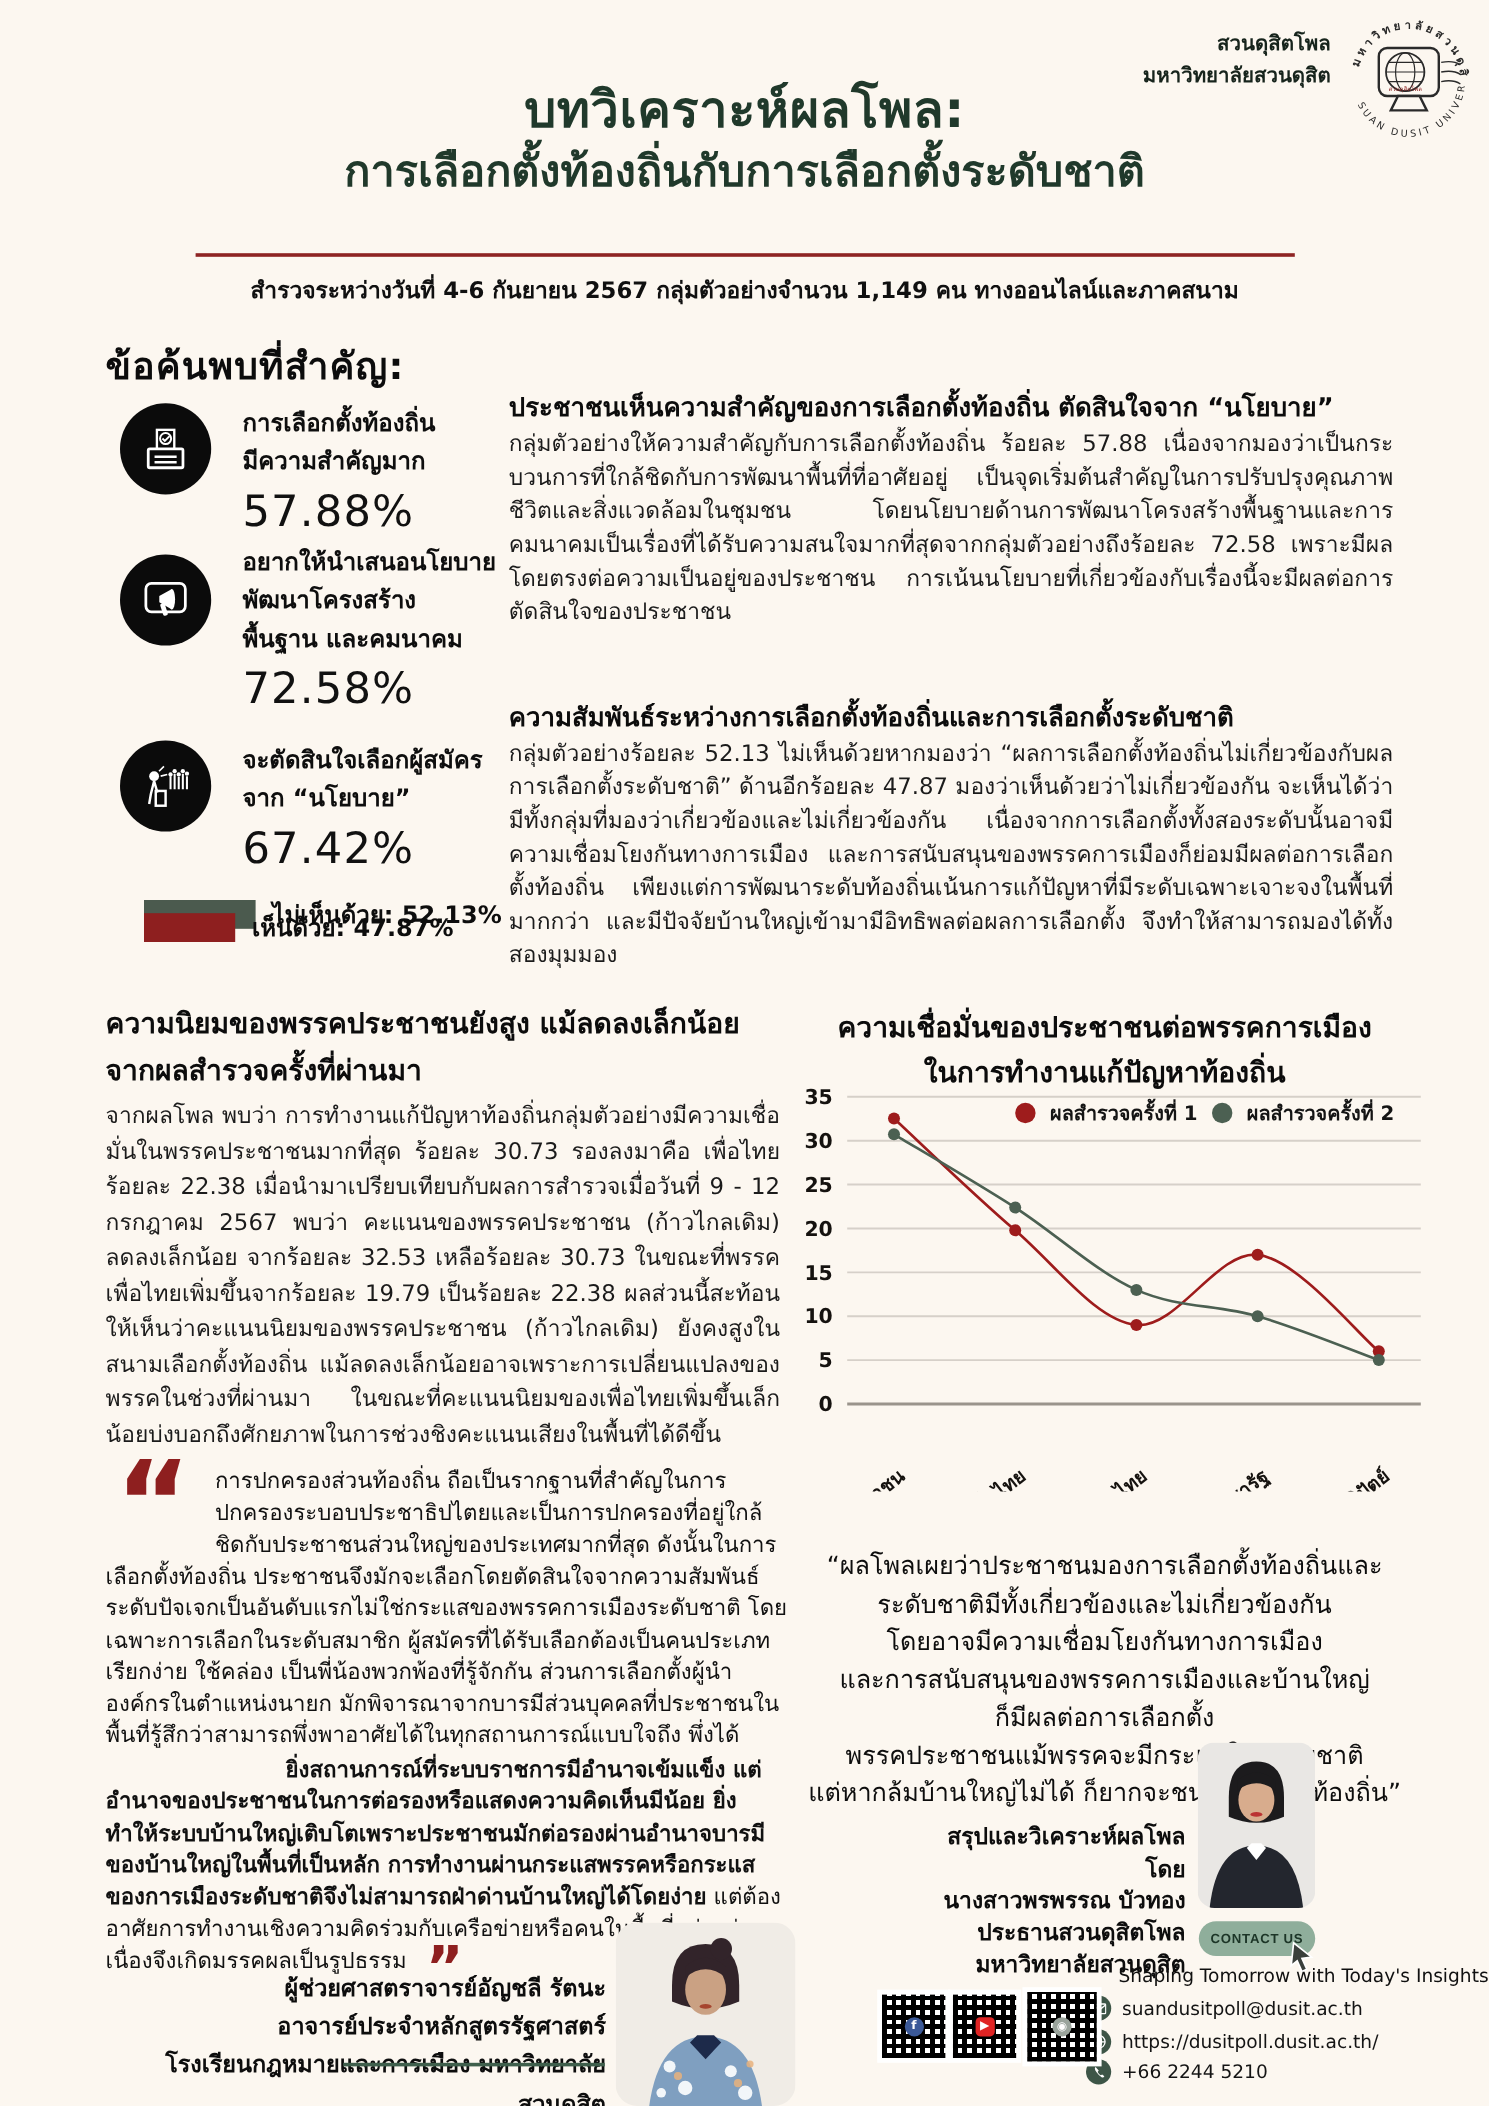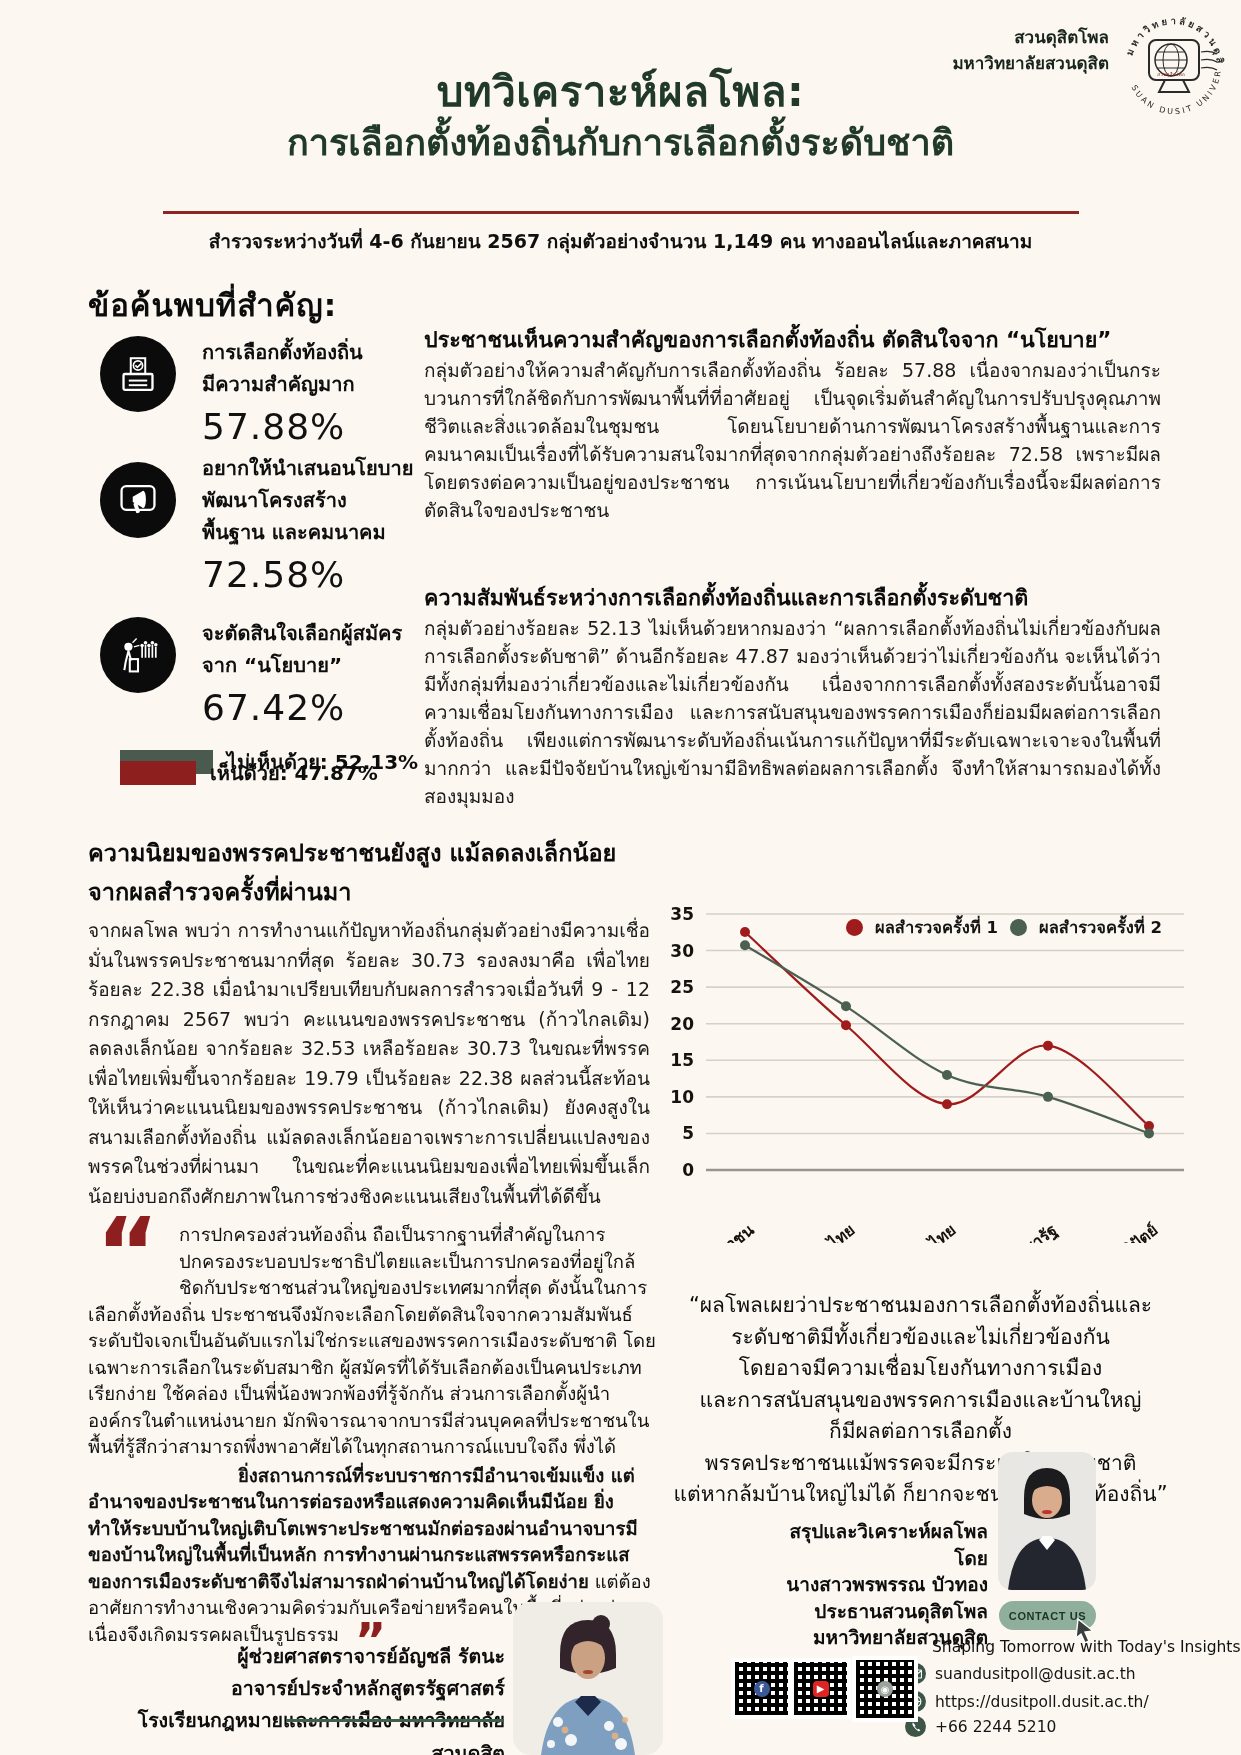--- a/index.html
+++ b/index.html
@@ -197,20 +197,22 @@
 
   <div class="abs" id="quote-left">
     <span class="open-quote">“</span>
     <span>การปกครองส่วนท้องถิ่น ถือเป็นรากฐานที่สำคัญในการปกครองระบอบประชาธิปไตยและเป็นการปกครองที่อยู่ใกล้ชิดกับประชาชนส่วนใหญ่ของประเทศมากที่สุด ดังนั้นในการเลือกตั้งท้องถิ่น ประชาชนจึงมักจะเลือกโดยตัดสินใจจากความสัมพันธ์ระดับปัจเจกเป็นอันดับแรกไม่ใช่กระแสของพรรคการเมืองระดับชาติ โดยเฉพาะการเลือกในระดับสมาชิก ผู้สมัครที่ได้รับเลือกต้องเป็นคนประเภทเรียกง่าย ใช้คล่อง เป็นพี่น้องพวกพ้องที่รู้จักกัน ส่วนการเลือกตั้งผู้นำองค์กรในตำแหน่งนายก มักพิจารณาจากบารมีส่วนบุคคลที่ประชาชนในพื้นที่รู้สึกว่าสามารถพึ่งพาอาศัยได้ในทุกสถานการณ์แบบใจถึง พึ่งได้</span>
     <div id="quote-left-p2">
       <span class="q-bold">ยิ่งสถานการณ์ที่ระบบราชการมีอำนาจเข้มแข็ง แต่อำนาจของประชาชนในการต่อรองหรือแสดงความคิดเห็นมีน้อย ยิ่งทำให้ระบบบ้านใหญ่เติบโตเพราะประชาชนมักต่อรองผ่านอำนาจบารมีของบ้านใหญ่ในพื้นที่เป็นหลัก การทำงานผ่านกระแสพรรคหรือกระแสของการเมืองระดับชาติจึงไม่สามารถฝ่าด่านบ้านใหญ่ได้โดยง่าย</span><span> แต่ต้องอาศัยการทำงานเชิงความคิดร่วมกับเครือข่ายหรือคนในพื้นที่อย่างต่อเนื่องจึงเกิดมรรคผลเป็นรูปธรรม</span>
       <span class="close-quote">”</span>
     </div>
   </div>
 
+  <div class="abs" id="chart-title">ความเชื่อมั่นของประชาชนต่อพรรคการเมือง
+ในการทำงานแก้ปัญหาท้องถิ่น</div>
   <div class="abs" id="chart-box">
     <svg id="chart-svg" width="540" height="345" viewBox="0 0 540 345">
         <line x1="56" y1="272" x2="534" y2="272" stroke="#9a948c" stroke-width="2.5"></line>
         <text x="44" y="278" text-anchor="end" font-size="17" font-weight="700" fill="#15120f">0</text>
         <line x1="56" y1="235.42857142857144" x2="534" y2="235.42857142857144" stroke="#d6d0c9" stroke-width="1.6"></line>
         <text x="44" y="241.42857142857144" text-anchor="end" font-size="17" font-weight="700" fill="#15120f">5</text>
         <line x1="56" y1="198.85714285714286" x2="534" y2="198.85714285714286" stroke="#d6d0c9" stroke-width="1.6"></line>
         <text x="44" y="204.85714285714286" text-anchor="end" font-size="17" font-weight="700" fill="#15120f">10</text>
         <line x1="56" y1="162.28571428571428" x2="534" y2="162.28571428571428" stroke="#d6d0c9" stroke-width="1.6"></line>
         <text x="44" y="168.28571428571428" text-anchor="end" font-size="17" font-weight="700" fill="#15120f">15</text>

